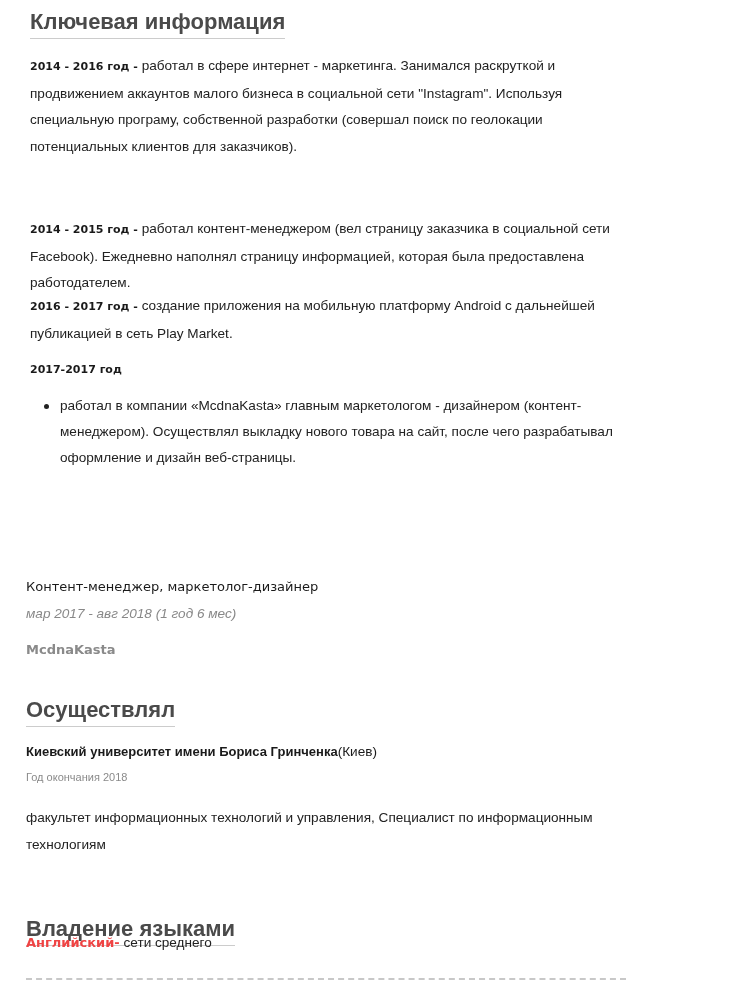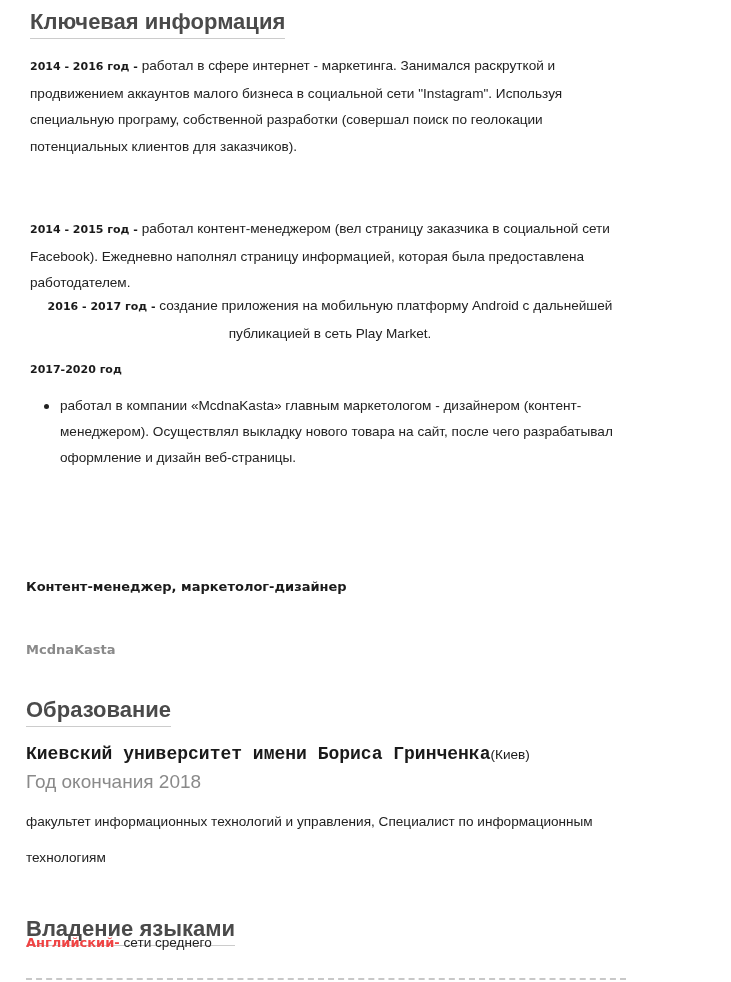--- a/index.html
+++ b/index.html
@@ -71,21 +71,21 @@
       height: 5px;
       border-radius: 50%;
       background: #222222;
     }
     .job-title {
       position: absolute;
       left: 26px;
       top: 579px;
       margin: 0;
       font-family: "DejaVu Sans", sans-serif;
-      font-weight: bold;
+      font-weight: normal;
       font-size: 13px;
       color: #1a1a1a;
       white-space: nowrap;
     }
     .job-period {
       position: absolute;
       left: 26px;
       top: 606px;
       margin: 0;
       font-style: italic;
@@ -107,40 +107,40 @@
     .edu-name {
       position: absolute;
       left: 26px;
       top: 744px;
       margin: 0;
       font-size: 13.6px;
       color: #1a1a1a;
       white-space: nowrap;
     }
     .edu-name b {
-      font-family: Liberation Mono, monospace;
-      font-weight: bold;
-      font-size: 18px;
+      font-family: Liberation Sans, sans-serif;
+      font-weight: bold;
+      font-size: 13px;
     }
     .edu-year {
       position: absolute;
       left: 26px;
       top: 771px;
       margin: 0;
-      font-size: 19px;
+      font-size: 11px;
       color: #8a8a8a;
       white-space: nowrap;
     }
     .edu-faculty {
       position: absolute;
       left: 26px;
       top: 804px;
       margin: 0;
       font-size: 13.6px;
-      line-height: 36px;
+      line-height: 27px;
       color: #222222;
       width: 600px;
     }
     .lang-item {
       position: absolute;
       left: 26px;
       top: 935px;
       margin: 0;
       font-size: 13.6px;
       color: #222222;
@@ -170,40 +170,41 @@
   <h2 class="section-title" style="left:30px; top:9px;">Ключевая информация</h2>
 
   <p class="para" style="left:30px; top:53px;">
     <b>2014 - 2016 год -</b><span> работал в сфере интернет - маркетинга. Занимался раскруткой и продвижением аккаунтов малого бизнеса в социальной сети  "Instagram". Используя специальную програму, собственной разработки (совершал поиск по геолокации потенциальных клиентов для заказчиков).</span>
   </p>
 
   <p class="para" style="left:30px; top:216px; width:600px;">
     <b>2014 - 2015 год -</b><span> работал  контент-менеджером (вел страницу заказчика в  социальной сети Facebook). Ежедневно наполнял страницу информацией, которая была предоставлена работодателем.</span>
   </p>
 
-  <p class="para" style="left:30px; top:293px; width:600px;text-align:center;">
+  <p class="para" style="left:30px; top:293px; width:600px;">
     <b>2016 - 2017 год -</b><span> создание приложения на мобильную платформу Android с дальнейшей публикацией в сеть Play Market.</span>
   </p>
 
   <p class="para" style="left:30px; top:356px;">
-    <b>2017-2020 год</b>
+    <b>2017-2017 год</b>
   </p>
 
   <ul class="bullet-list">
     <li>
       <span class="bullet-dot"></span>
       <span>работал в компании «McdnaKasta» главным маркетологом - дизайнером (контент-менеджером). Осуществлял выкладку нового товара на сайт, после чего разрабатывал оформление и дизайн веб-страницы.</span>
     </li>
   </ul>
 
 
   <p class="job-title">Контент-менеджер, маркетолог-дизайнер</p>
+  <p class="job-period">мар 2017 - авг 2018 (1 год 6 мес)</p>
   <p class="job-company">McdnaKasta</p>
 
-  <h2 class="section-title" style="left:26px; top:697px;">Образование</h2>
+  <h2 class="section-title" style="left:26px; top:697px;">Осуществлял</h2>
 
   <p class="edu-name">
     <b>Киевский университет имени Бориса Гринченка</b><span>(Киев)</span>
   </p>
   <p class="edu-year">Год окончания 2018</p>
   <p class="edu-faculty">факультет информационных технологий и управления, Специалист по информационным технологиям</p>
 
   <h2 class="section-title" style="left:26px; top:916px;">Владение языками</h2>
 
   <p class="lang-item">

